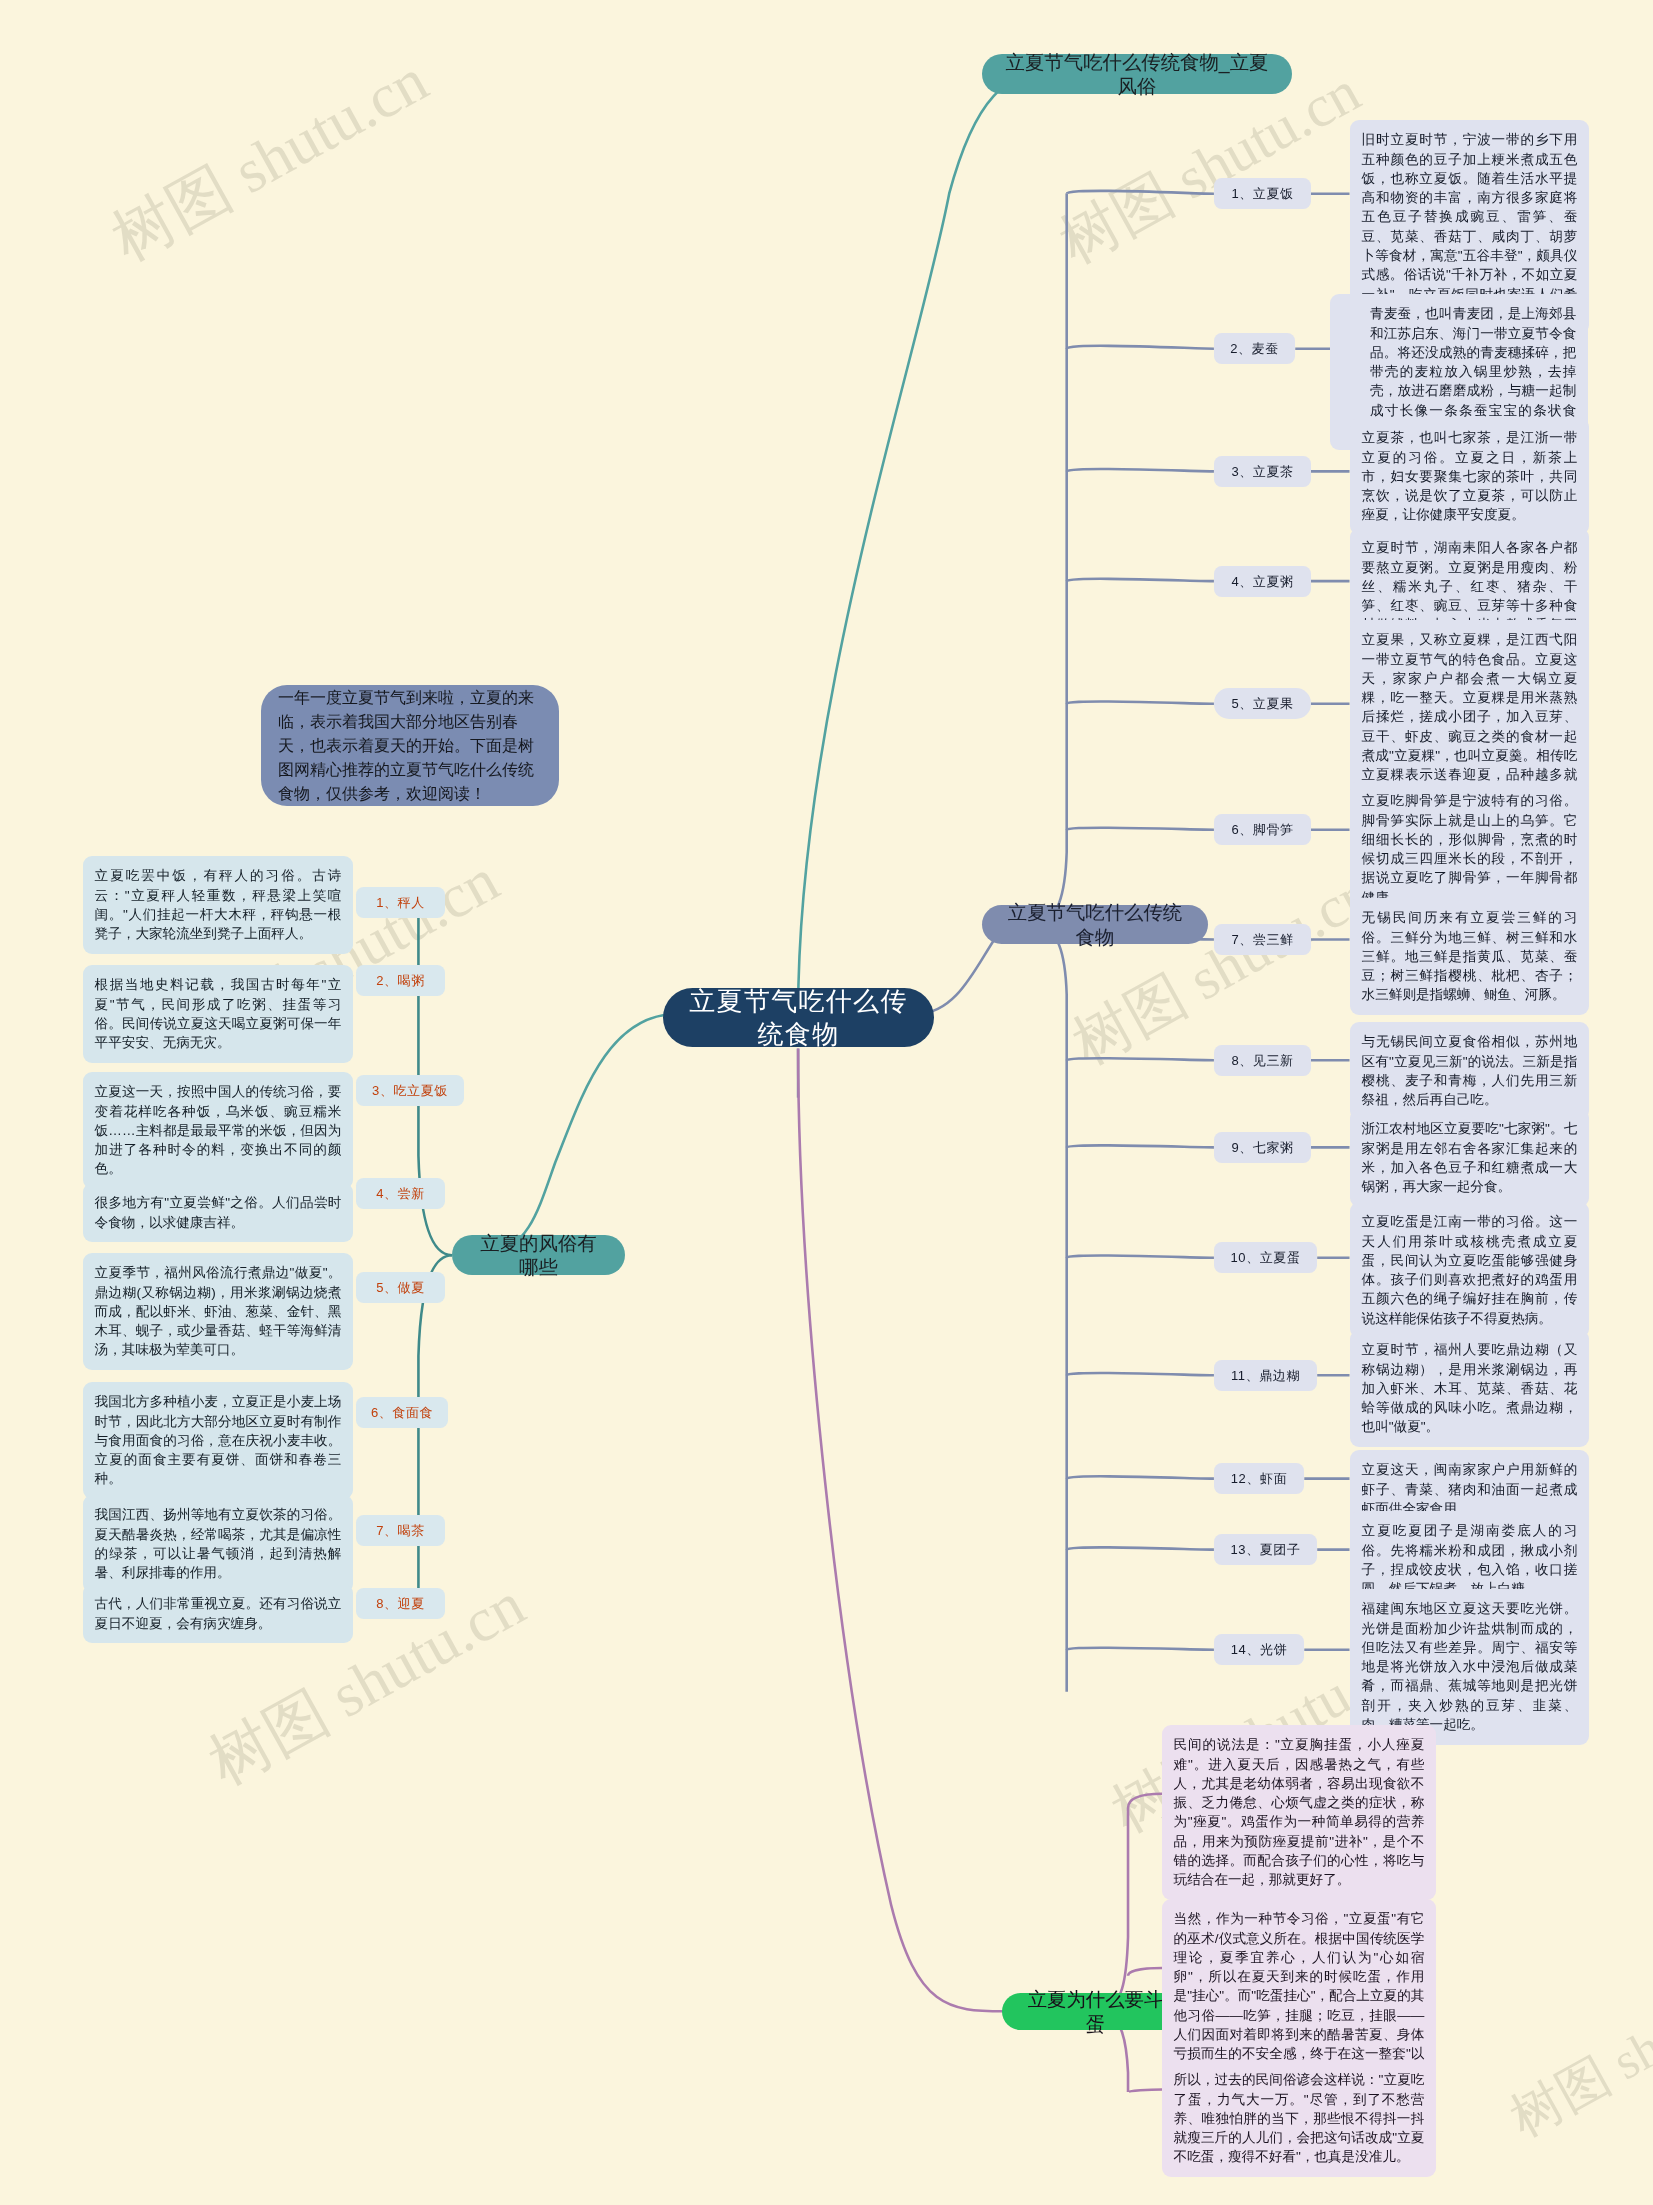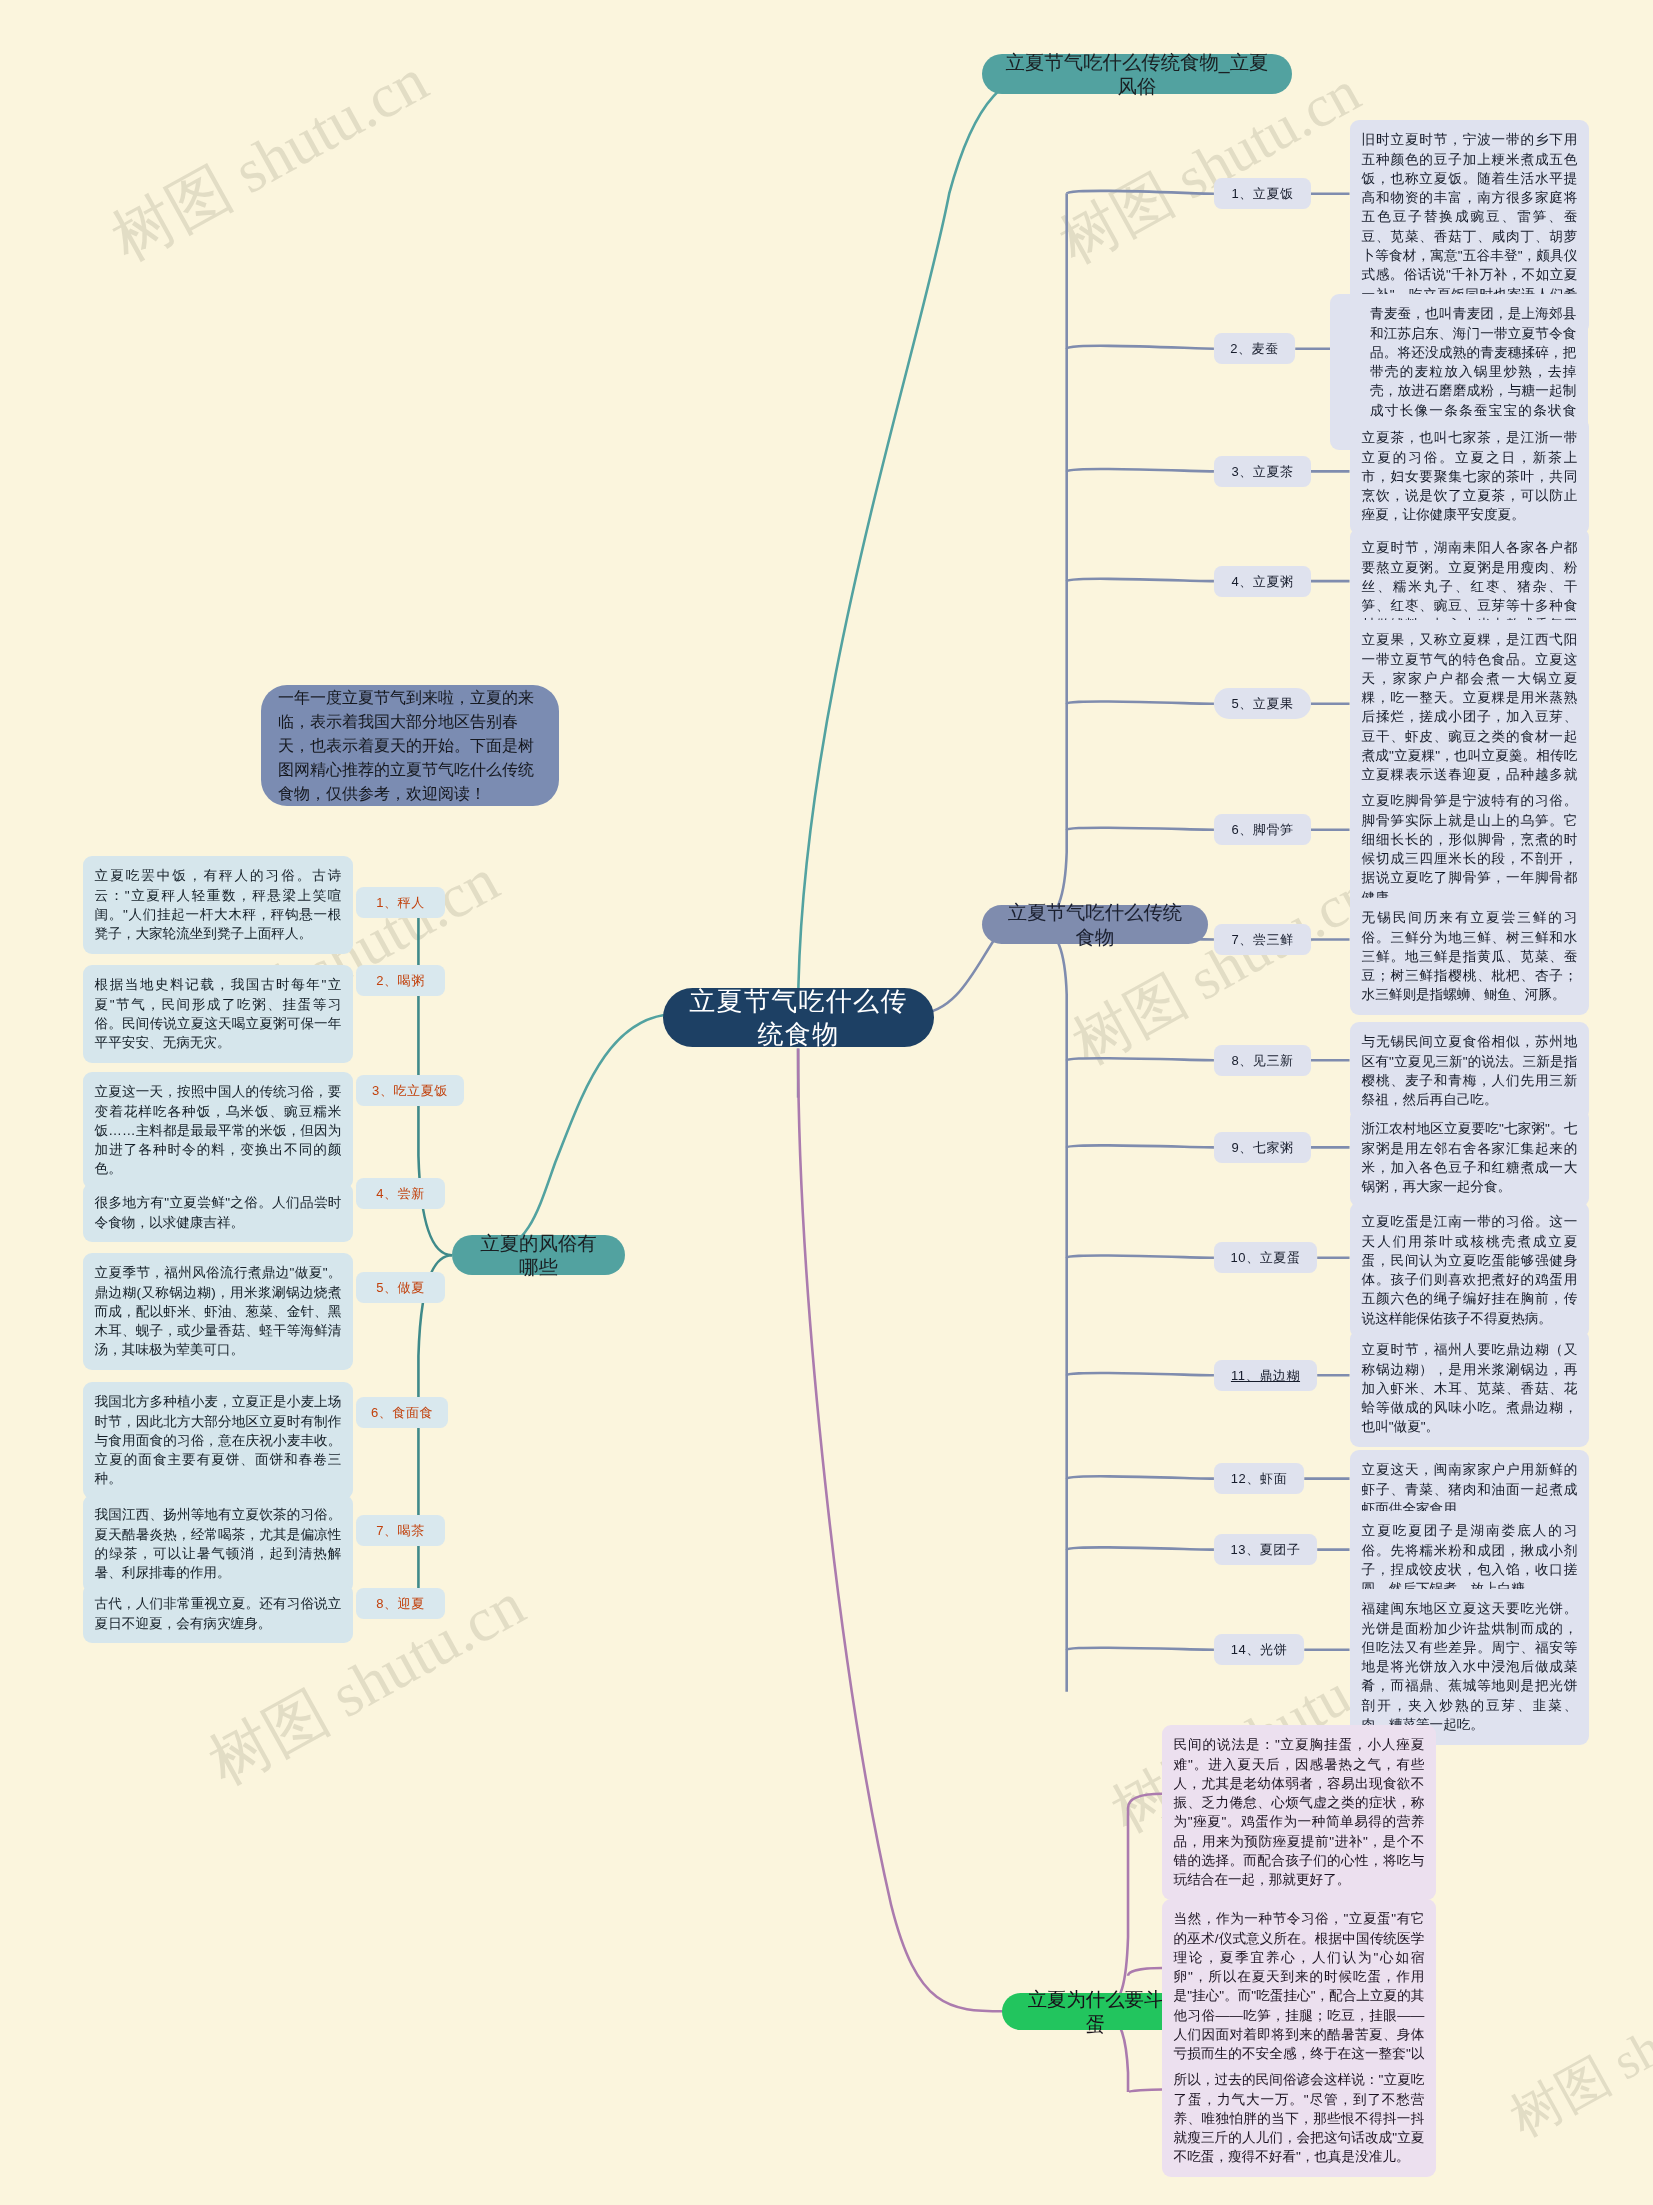--- a/index.html
+++ b/index.html
@@ -246,21 +246,21 @@
     </div>
   <div class="node chip slate" style="left:1214px; top:1045px; width:97px; height:31px;">
       <span>8、见三新</span>
     </div>
   <div class="node chip slate" style="left:1214px; top:1132px; width:97px; height:31px;">
       <span>9、七家粥</span>
     </div>
   <div class="node chip slate" style="left:1214px; top:1242px; width:103px; height:31px;">
       <span>10、立夏蛋</span>
     </div>
-  <div class="node chip slate" style="left:1214px; top:1360px; width:103px; height:31px;text-decoration:underline;">
+  <div class="node chip slate" style="left:1214px; top:1360px; width:103px; height:31px;">
       <span>11、鼎边糊</span>
     </div>
   <div class="node chip slate" style="left:1214px; top:1463px; width:90px; height:31px;">
       <span>12、虾面</span>
     </div>
   <div class="node chip slate" style="left:1214px; top:1534px; width:103px; height:31px;">
       <span>13、夏团子</span>
     </div>
   <div class="node chip slate" style="left:1214px; top:1634px; width:90px; height:31px;">
       <span>14、光饼</span>

